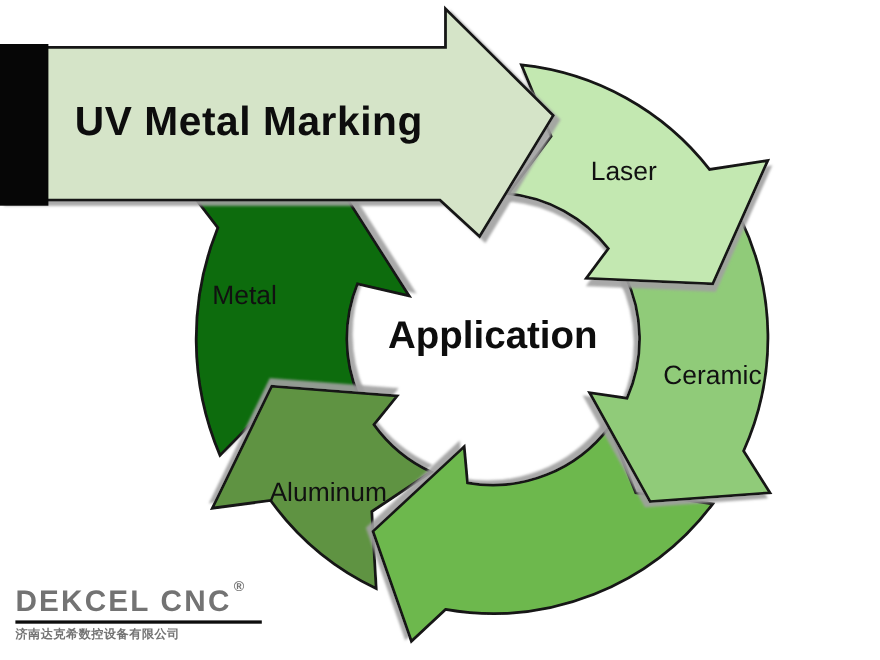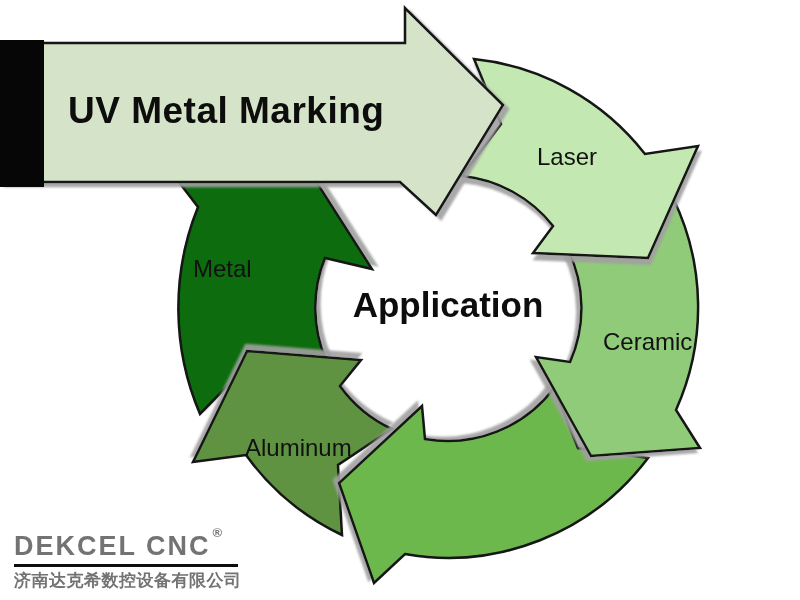--- a/index.html
+++ b/index.html
@@ -61,21 +61,21 @@
     top:-6px;
     left:2px;
     letter-spacing:0;
   }
   .logo-rule{
     width:224px;height:3px;
     background:#0d0d0d;
     margin-top:2px;
   }
   .logo-sub{
-    font-size:17px;
+    font-size:11px;
     font-weight:bold;
     letter-spacing:0.5px;
     margin-top:2px;
     white-space:nowrap;
   }
 </style>
 </head>
 <body>
 
 <div id="stage">

